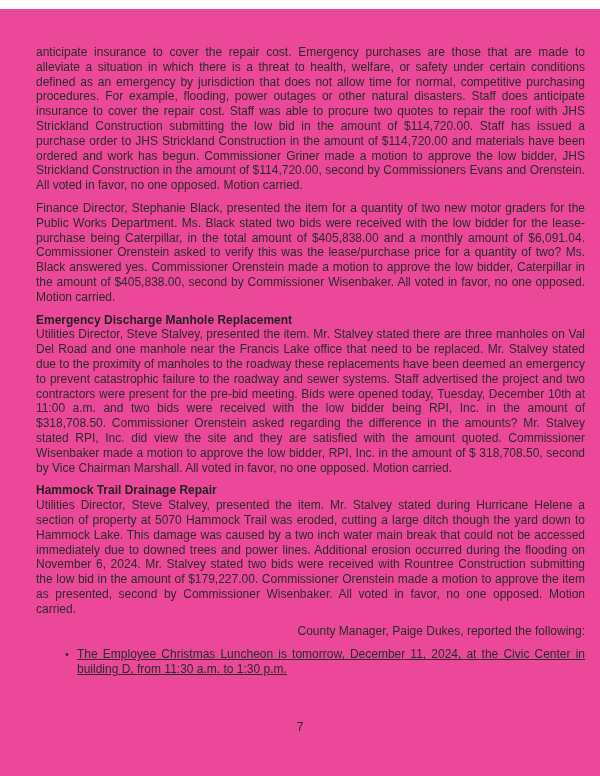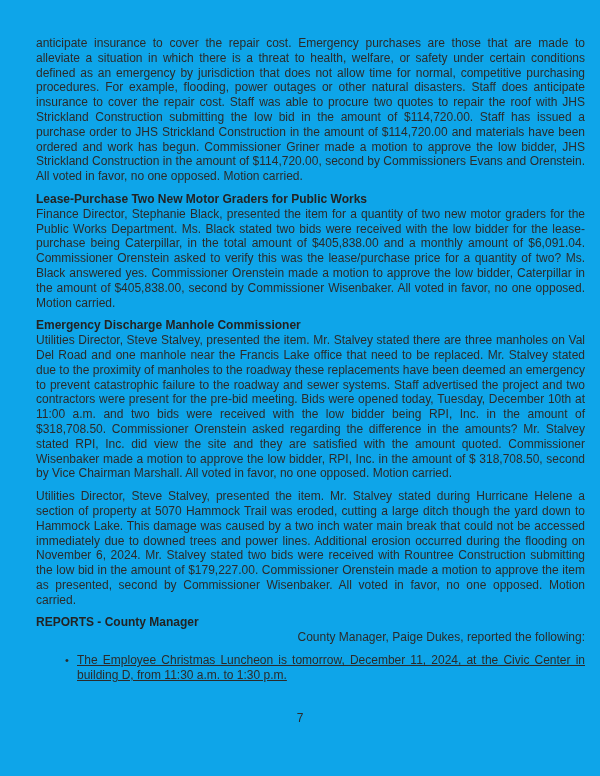--- a/index.html
+++ b/index.html
@@ -10,21 +10,22 @@
     background: #ffffff;
     font-family: "Liberation Sans", sans-serif;
     color: #2b2b2b;
     position: relative;
     overflow: hidden;
   }
   .page {
     position: absolute;
     inset: 0;
     padding: 36px 15px 0 36px;
-    background: #0ea5e9;
+    background: #ec4899;
+    margin-top: 9px;
   }
   .body-text {
     font-size: 12px;
     line-height: 14.8px;
     text-align: justify;
     margin: 0 0 8px 0;
   }
   .heading {
     font-size: 12px;
     line-height: 14.8px;
@@ -70,35 +71,34 @@
   }
 </style>
 </head>
 <body>
 
 <div class="page">
 
   <p class="body-text">anticipate insurance to cover the repair cost. Emergency purchases are those that are made to alleviate a situation in which there is a threat to health, welfare, or safety under certain conditions defined as an emergency by jurisdiction that does not allow time for normal, competitive purchasing procedures. For example, flooding, power outages or other natural disasters. Staff does anticipate insurance to cover the repair cost. Staff was able to procure two quotes to repair the roof with JHS Strickland Construction submitting the low bid in the amount of $114,720.00. Staff has issued a purchase order to JHS Strickland Construction in the amount of $114,720.00 and materials have been ordered and work has begun. Commissioner Griner made a motion to approve the low bidder, JHS Strickland Construction in the amount of $114,720.00, second by Commissioners Evans and Orenstein.  All voted in favor, no one opposed. Motion carried.</p>
 
   <section>
-    <h2 class="heading">Lease-Purchase Two New Motor Graders for Public Works</h2>
     <p class="body-text">Finance Director, Stephanie Black, presented the item for a quantity of two new motor graders for the Public Works Department. Ms. Black stated two bids were received with the low bidder for the lease-purchase being Caterpillar, in the total amount of $405,838.00 and a monthly amount of $6,091.04. Commissioner Orenstein asked to verify this was the lease/purchase price for a quantity of two? Ms. Black answered yes. Commissioner Orenstein made a motion to approve the low bidder, Caterpillar in the amount of $405,838.00, second by Commissioner Wisenbaker. All voted in favor, no one opposed. Motion carried.</p>
   </section>
 
   <section>
-    <h2 class="heading">Emergency Discharge Manhole Commissioner</h2>
+    <h2 class="heading">Emergency Discharge Manhole Replacement</h2>
     <p class="body-text">Utilities Director, Steve Stalvey, presented the item. Mr. Stalvey stated there are three manholes on Val Del Road and one manhole near the Francis Lake office that need to be replaced.  Mr. Stalvey stated due to the proximity of manholes to the roadway these replacements have been deemed an emergency to prevent catastrophic failure to the roadway and sewer systems. Staff advertised the project and two contractors were present for the pre-bid meeting.  Bids were opened today, Tuesday, December 10th at 11:00 a.m. and two bids were received with the low bidder being RPI, Inc. in the amount of $318,708.50. Commissioner Orenstein asked regarding the difference in the amounts? Mr. Stalvey stated RPI, Inc. did view the site and they are satisfied with the amount quoted. Commissioner Wisenbaker made a motion to approve the low bidder, RPI, Inc. in the amount of $ 318,708.50, second by Vice Chairman Marshall.  All voted in favor, no one opposed. Motion carried.</p>
   </section>
 
   <section>
+    <h2 class="heading">Hammock Trail Drainage Repair</h2>
     <p class="body-text">Utilities Director, Steve Stalvey, presented the item. Mr. Stalvey stated during Hurricane Helene a section of property at 5070 Hammock Trail was eroded, cutting a large ditch though the yard down to Hammock Lake. This damage was caused by a two inch water main break that could not be accessed immediately due to downed trees and power lines. Additional erosion occurred during the flooding on November 6, 2024. Mr. Stalvey stated two bids were received with Rountree Construction submitting the low bid in the amount of $179,227.00. Commissioner Orenstein made a motion to approve the item as presented, second by Commissioner Wisenbaker. All voted in favor, no one opposed. Motion carried.</p>
   </section>
 
   <section>
-    <h2 class="heading">REPORTS - County Manager</h2>
     <p class="body-text intro-line">County Manager, Paige Dukes, reported the following:</p>
     <ul class="bullet-list">
       <li class="bullet-item">
         <span class="bullet-marker">•</span>
         <span class="bullet-text">The Employee Christmas Luncheon is tomorrow, December 11, 2024, at the Civic Center in building D, from 11:30 a.m. to 1:30 p.m.</span>
       </li>
     </ul>
   </section>
 
   <footer class="page-footer">

